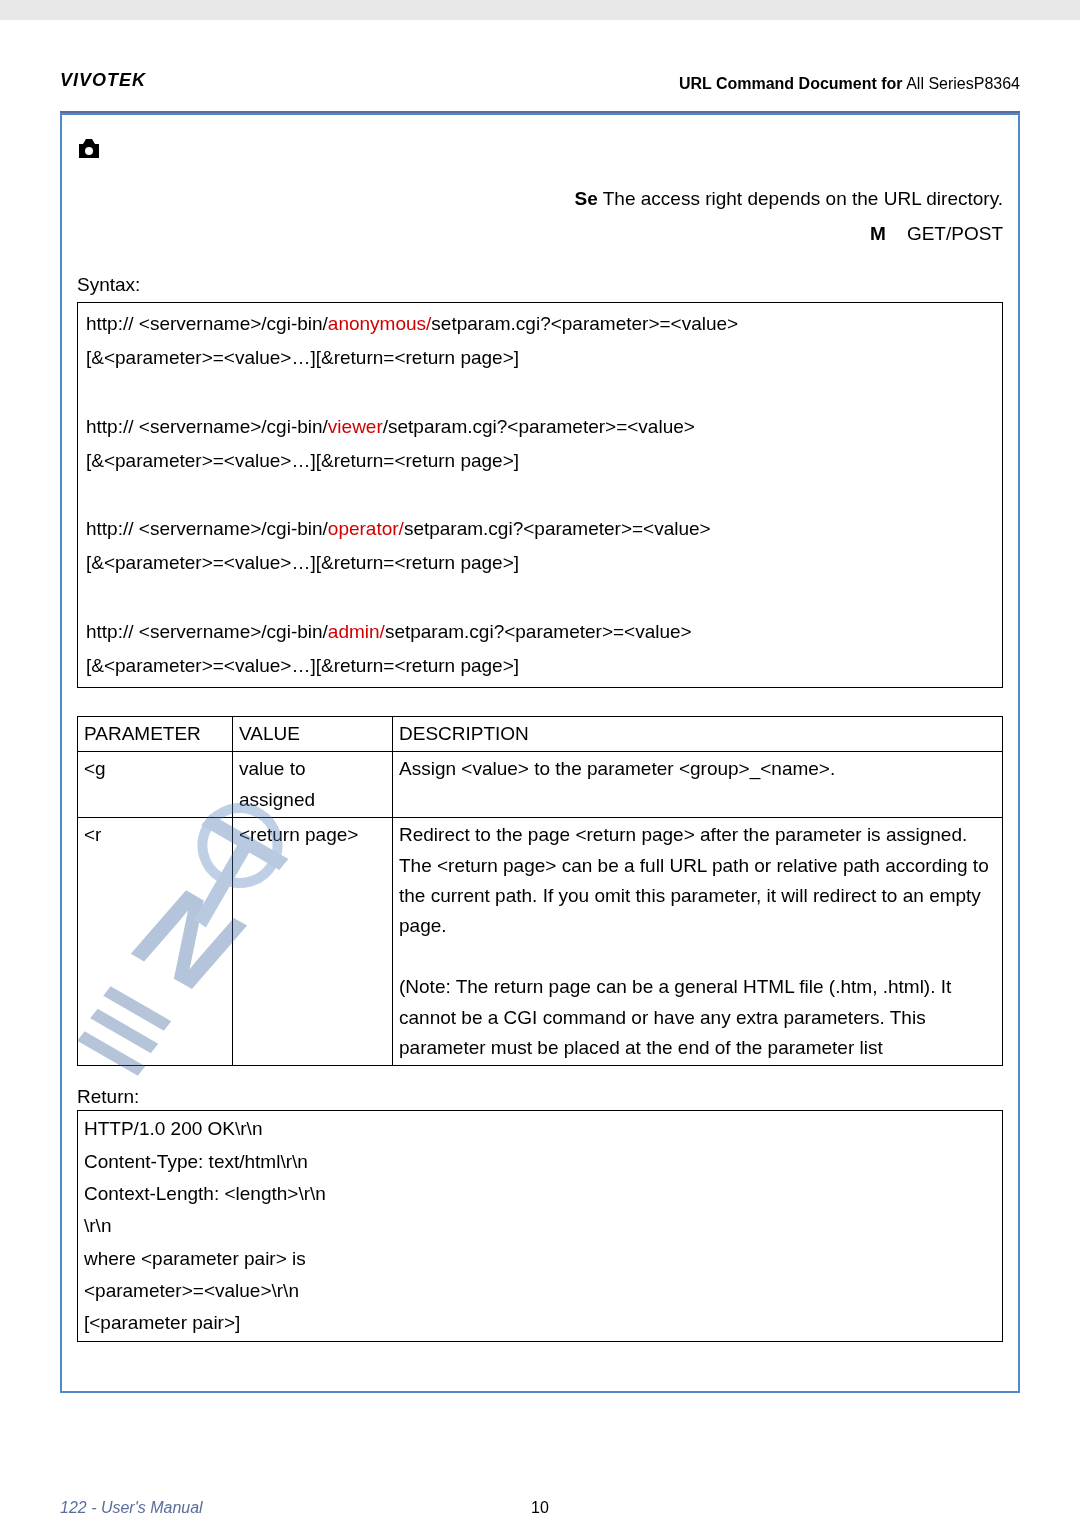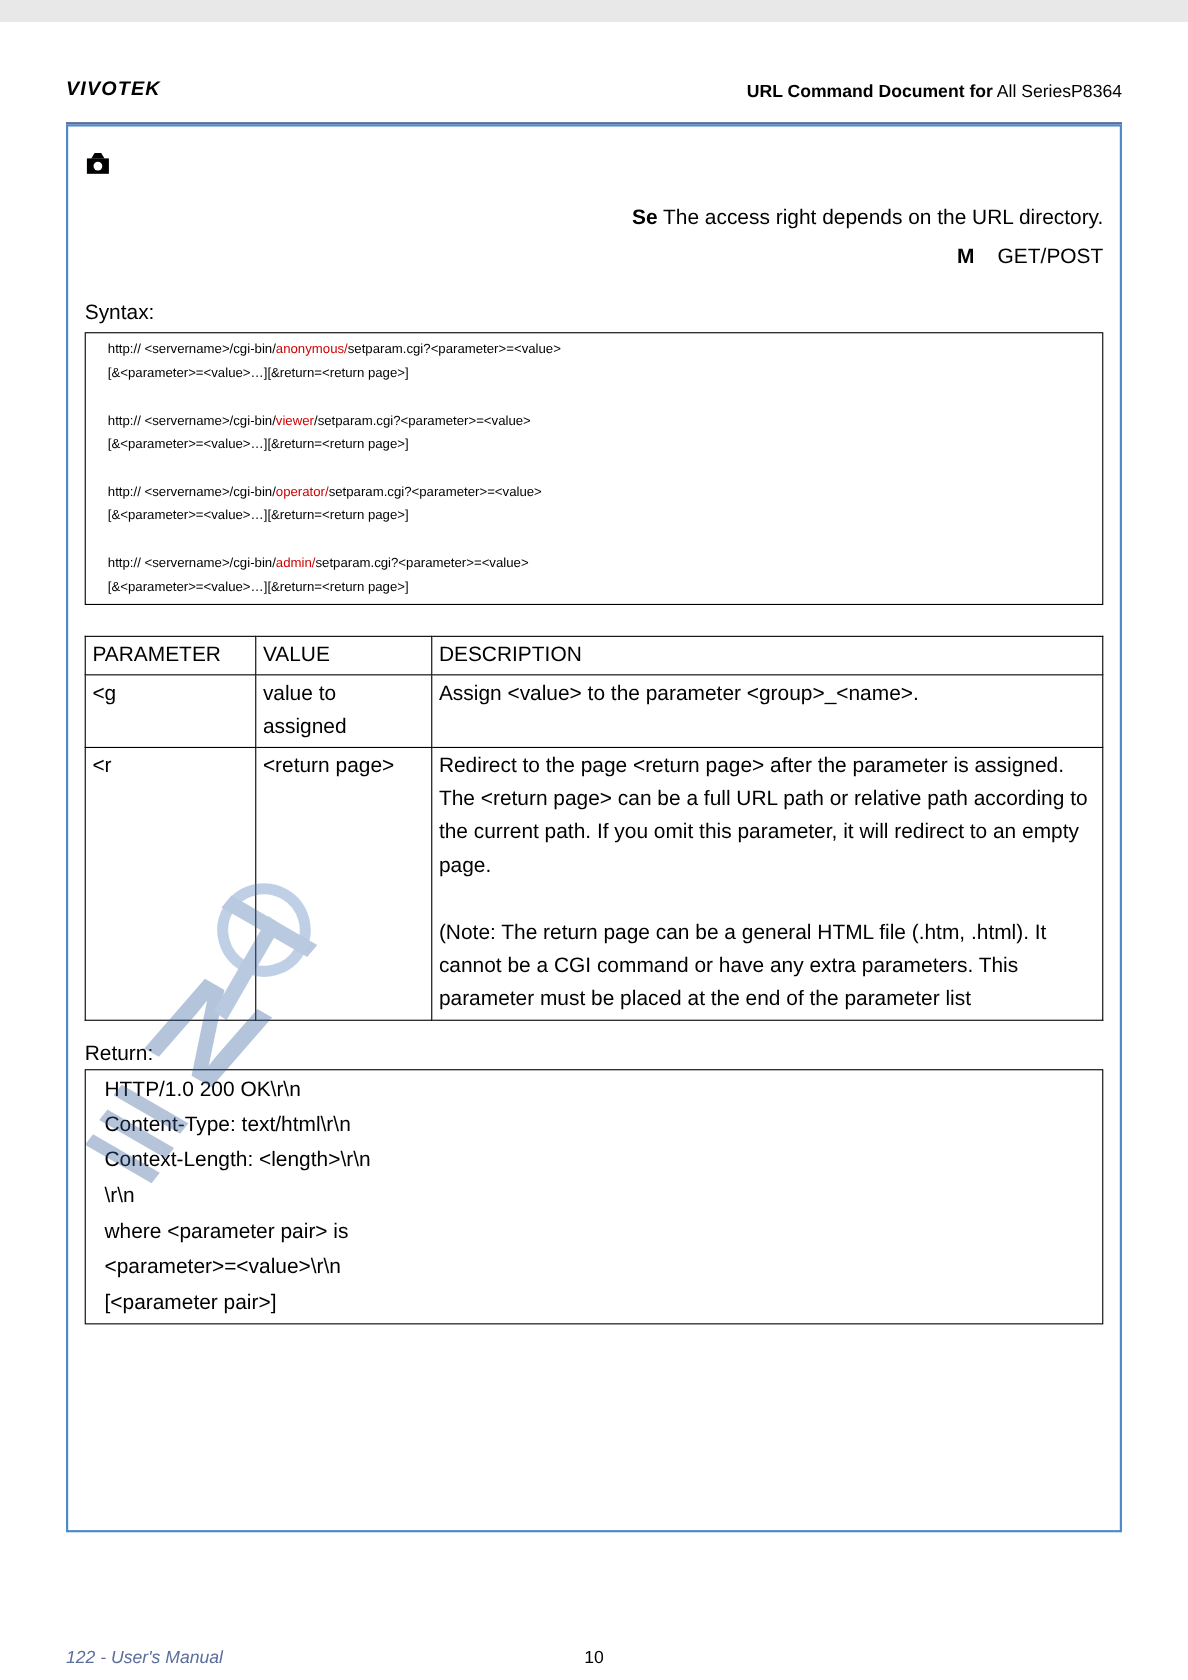--- a/index.html
+++ b/index.html
@@ -53,22 +53,22 @@
     text-align: right;
   }
   .sec-line .bullet { display:inline-block; width:38px; font-weight:bold; }
   .syntax-label {
     font-size: 19px;
     margin-top: 26px;
     margin-bottom: 6px;
   }
   .syntax-box {
     border: 1px solid #000;
-    padding: 4px 20px;
-    font-size: 12px;
+    padding: 4px 8px;
+    font-size: 19px;
     line-height: 1.8;
   }
   .red { color: #d00000; }
   .param-table {
     width: 100%;
     border-collapse: collapse;
     margin-top: 28px;
     font-size: 19px;
   }
   .param-table th, .param-table td {
@@ -81,21 +81,21 @@
   .param-table th { font-weight: normal; }
   .col1 { width: 155px; }
   .col2 { width: 160px; }
   .return-label {
     font-size: 19px;
     margin-top: 20px;
     margin-bottom: 2px;
   }
   .return-box {
     border: 1px solid #000;
-    padding: 2px 17px;
+    padding: 2px 6px;
     font-size: 19px;
     line-height: 1.7;
   }
   .footer {
     position: absolute;
     bottom: 30px;
     left: 60px;
     right: 60px;
     display: flex;
     justify-content: space-between;

